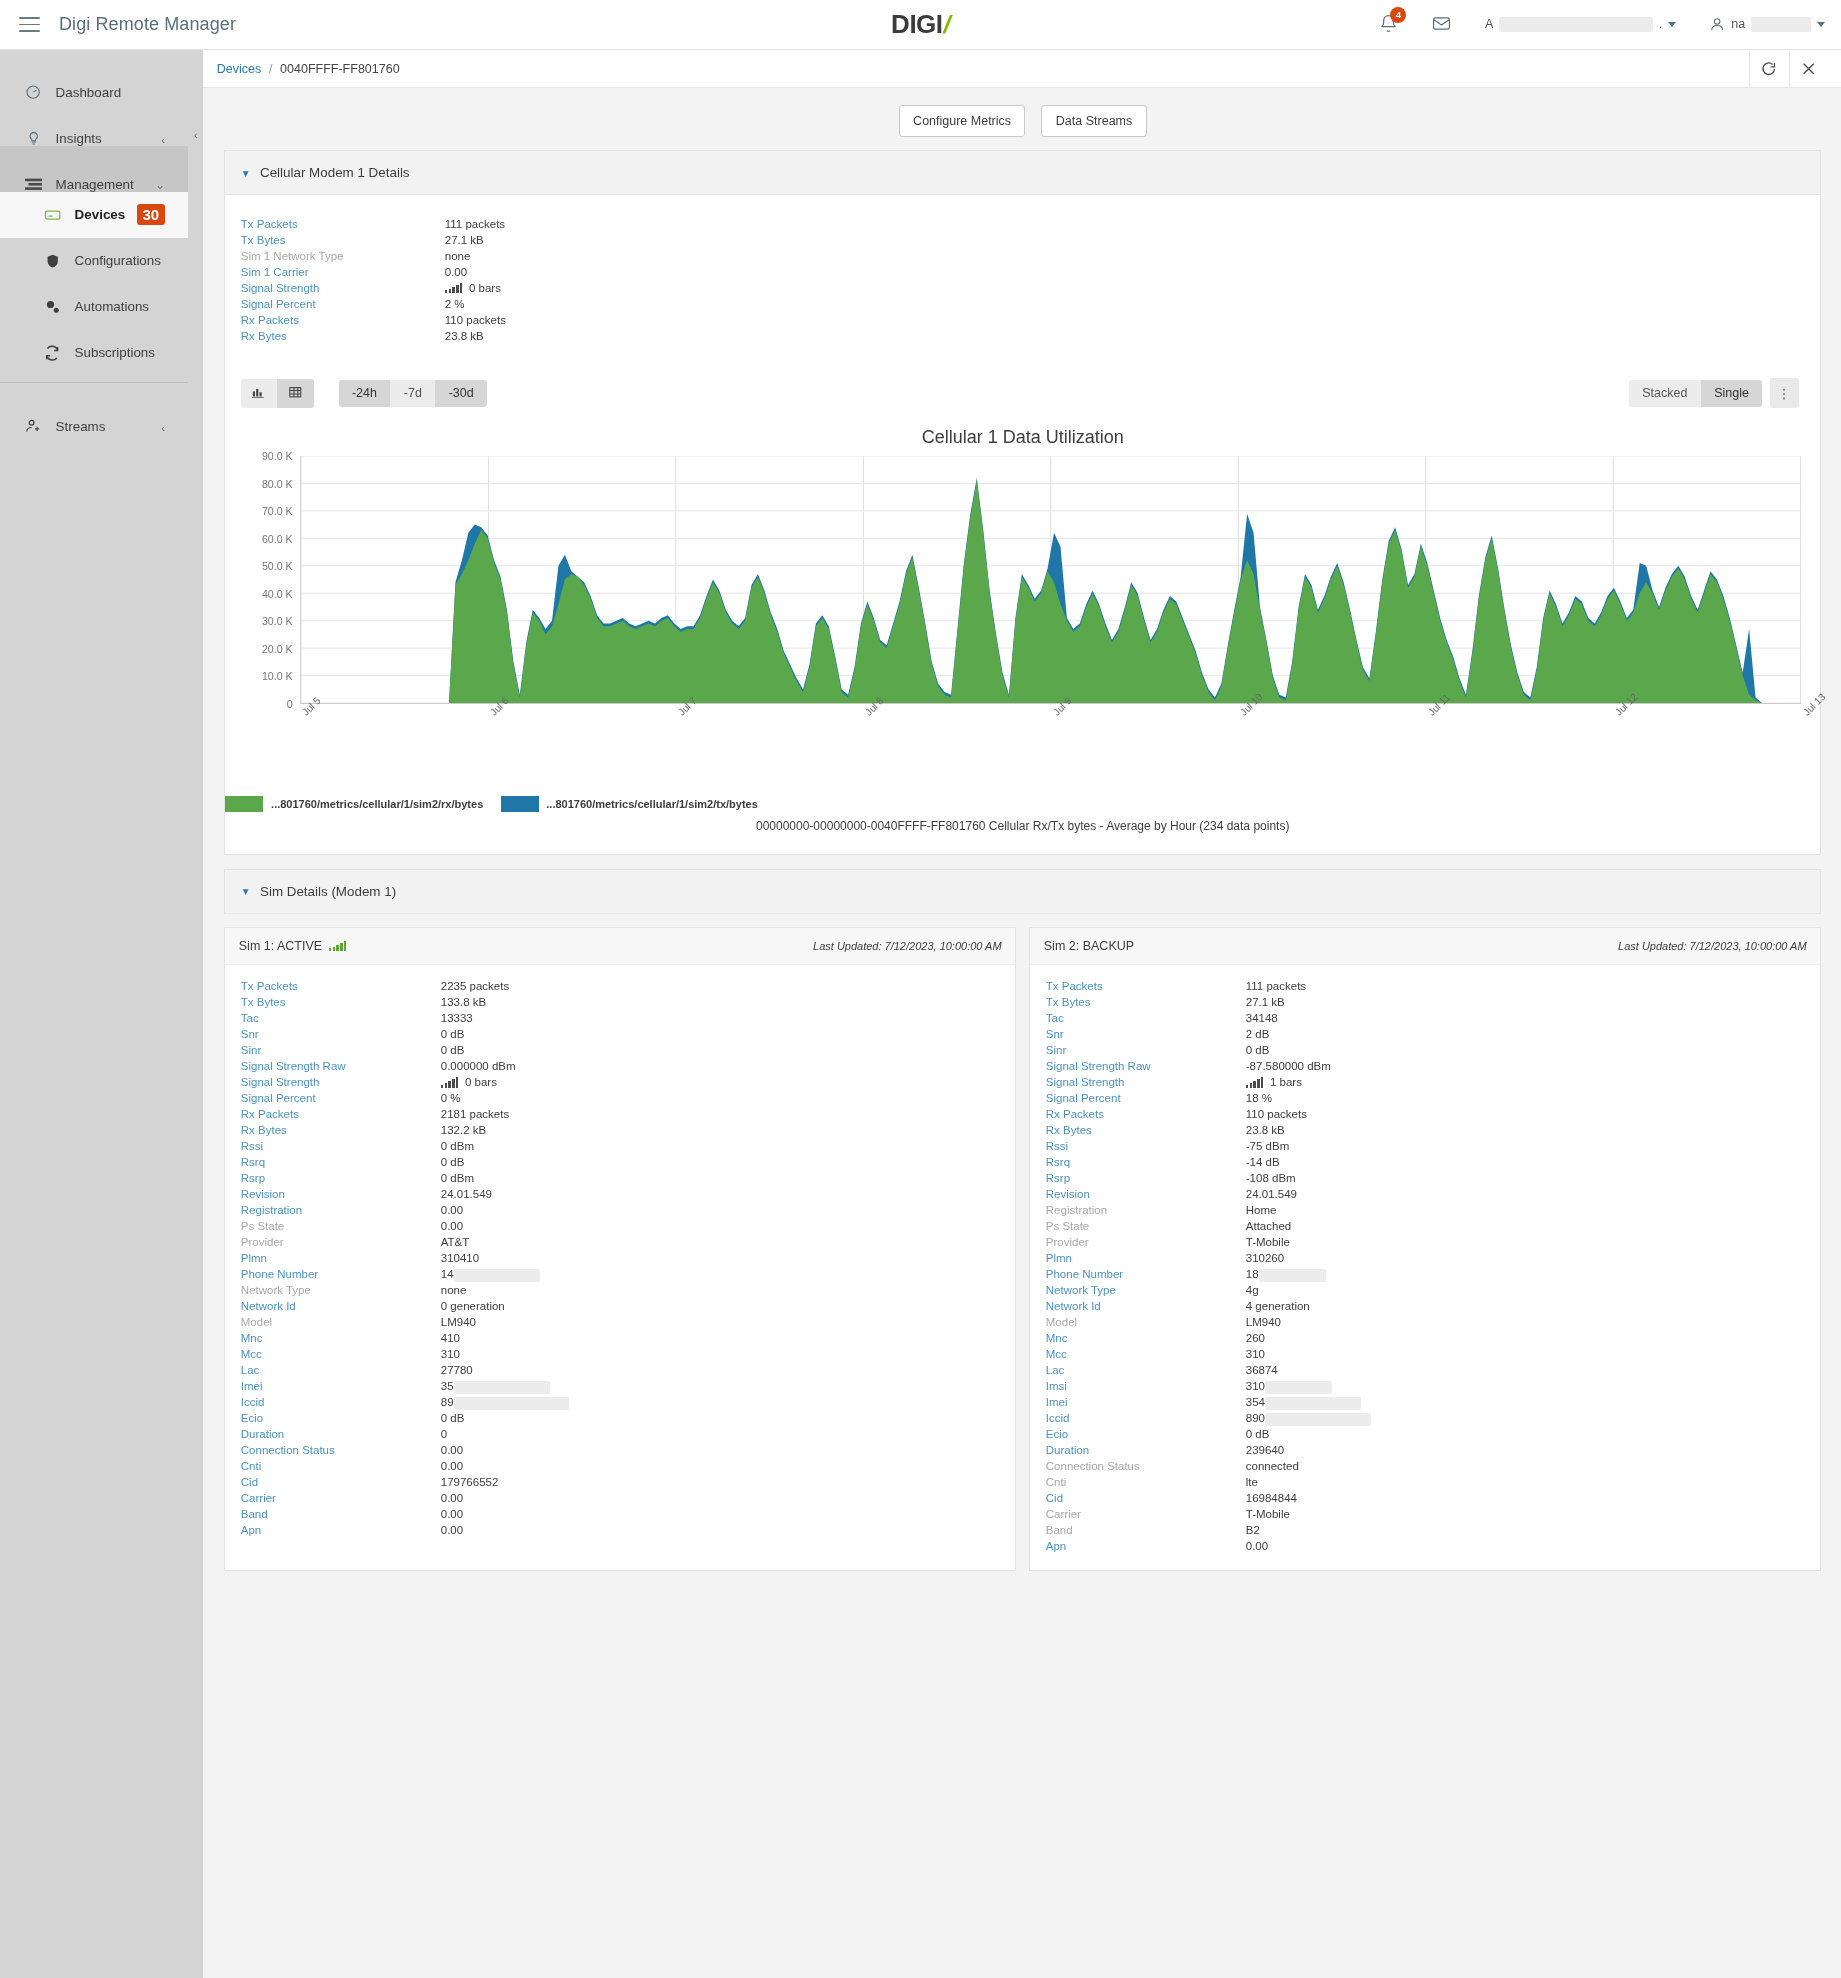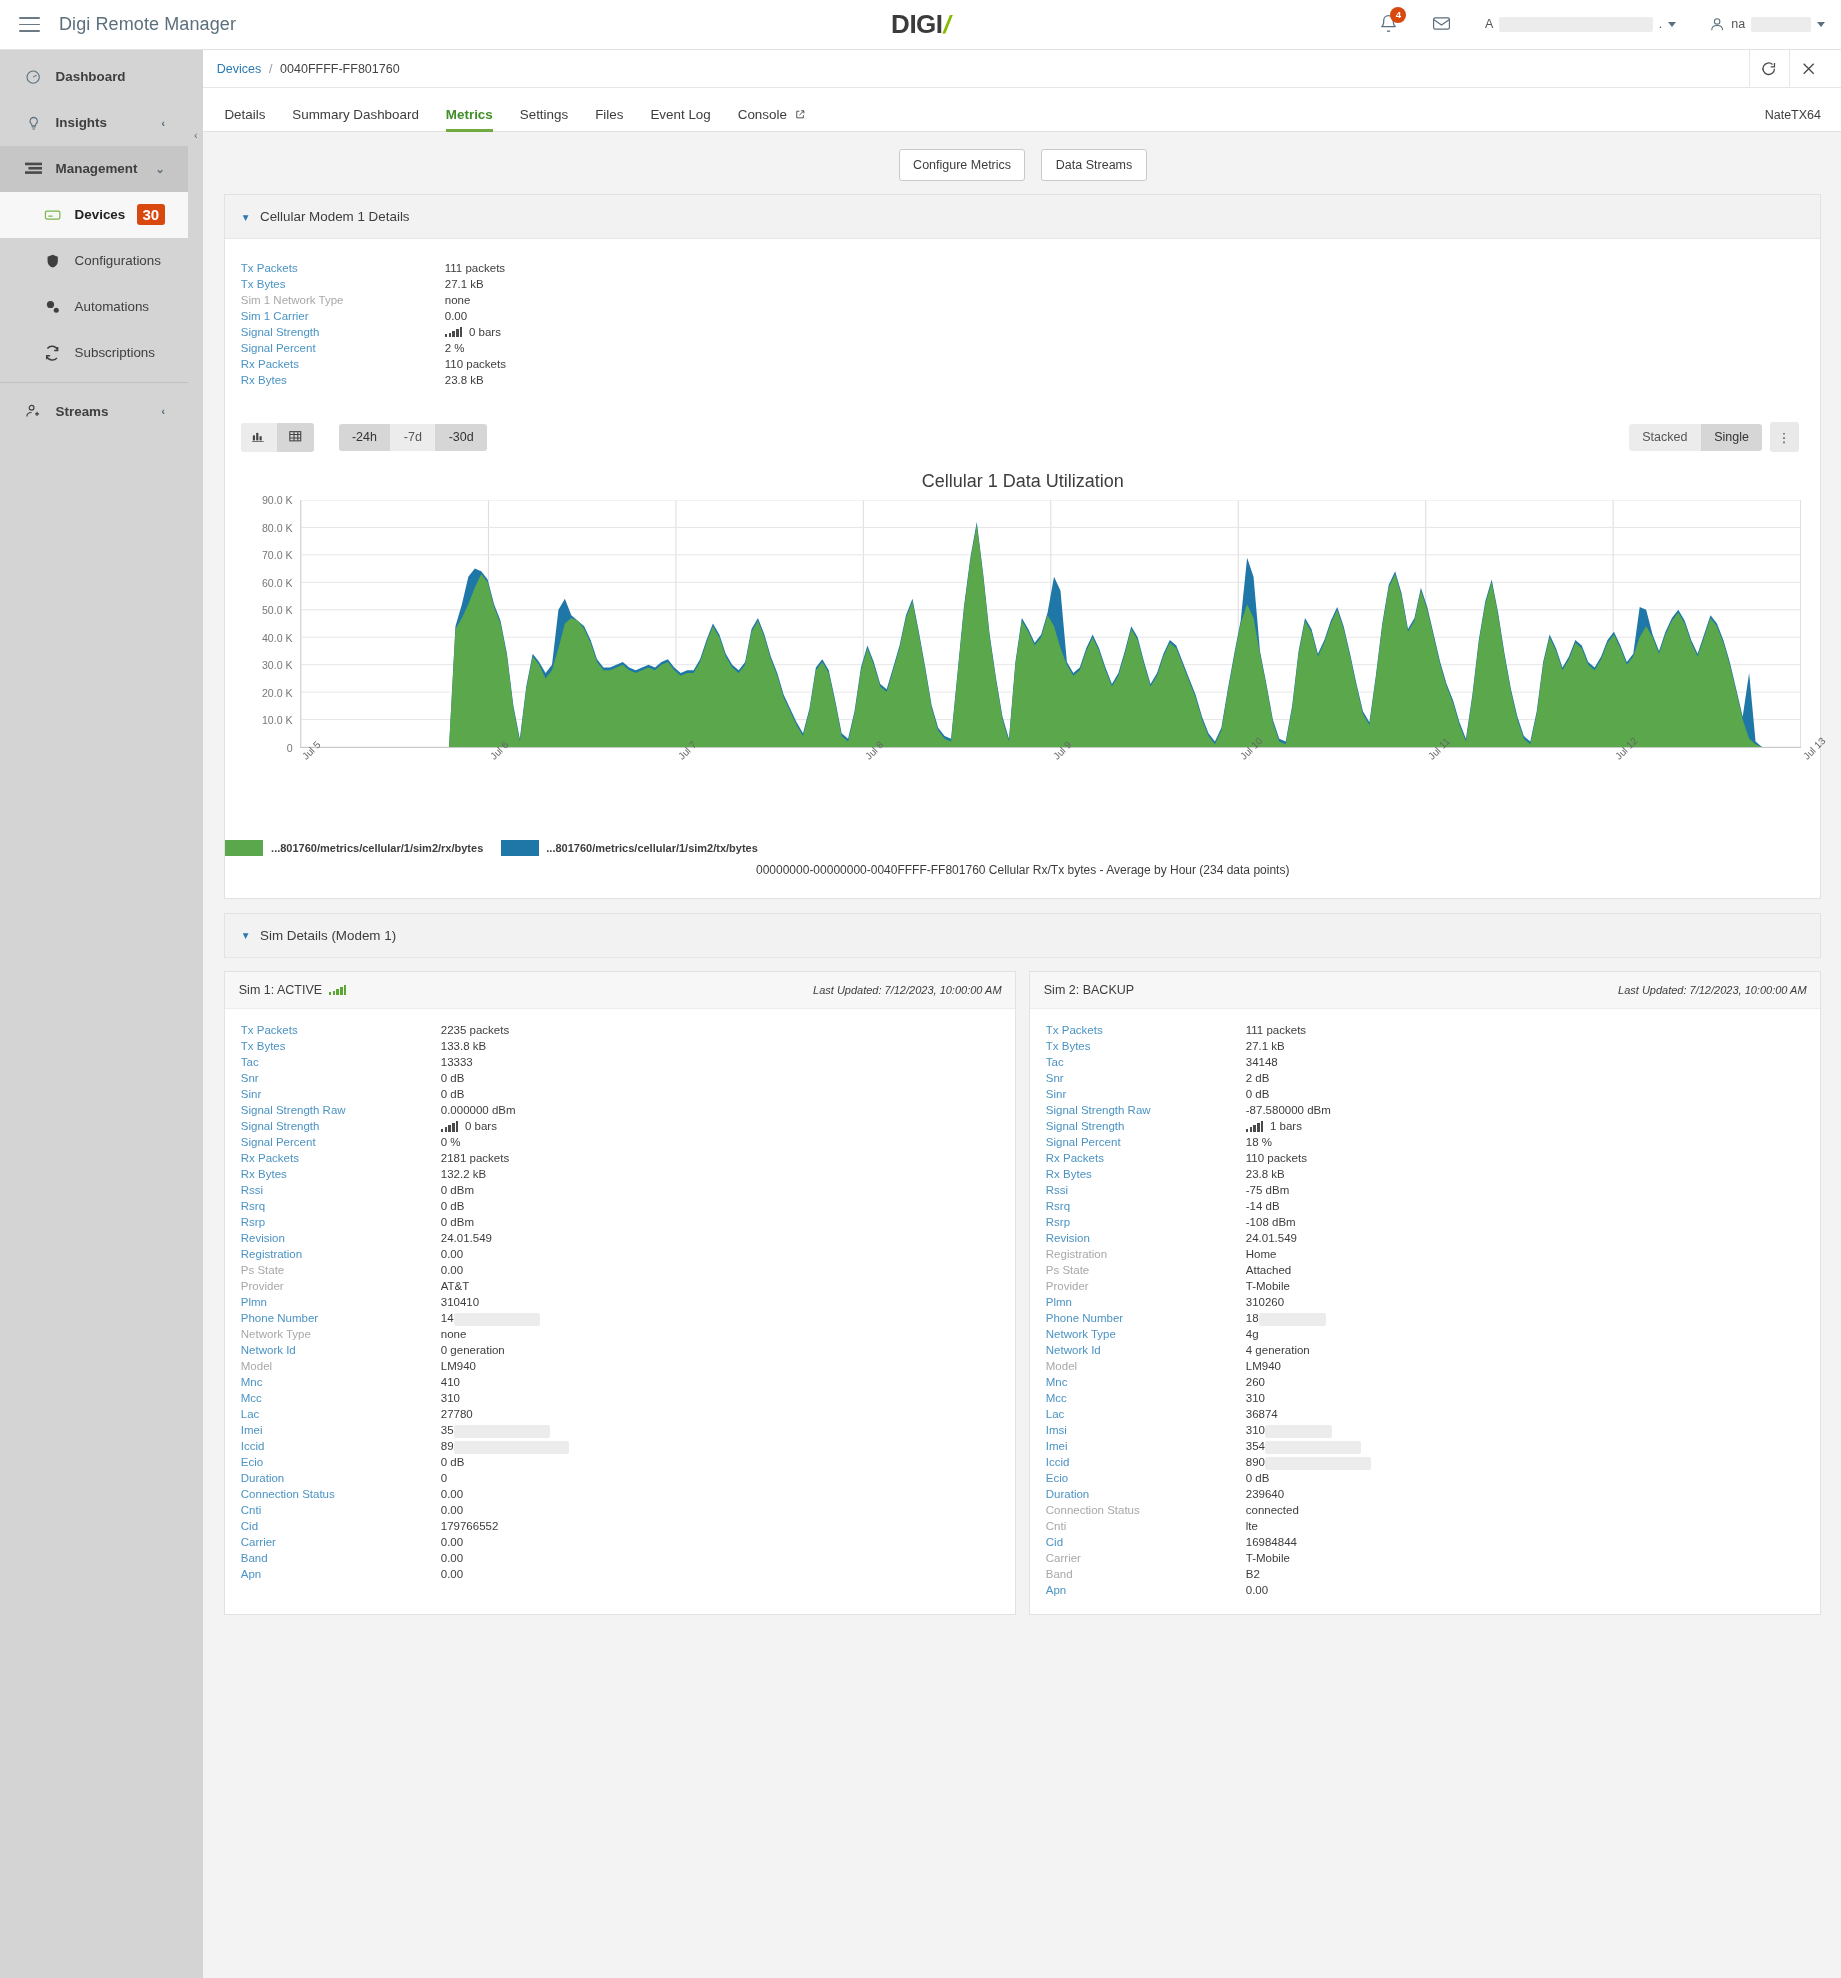--- a/index.html
+++ b/index.html
@@ -38,21 +38,21 @@
   .redact { display:inline-block; background:#ececec; border-radius:1.9px; vertical-align:middle;
     filter: blur(0.4px); }
   .acct { display:flex; align-items:center; gap:5.8px; color:#555; font-size:12.5px; }
   .caret-dn { width:0;height:0;border-left:4.8px solid transparent;border-right:4.8px solid transparent;border-top:5.8px solid #5c6f7c; }
 
   
   .shell { display:flex; height: calc(1978px - 50px); }
 
   
   .sidebar { width: 188px; background:#d4d4d4; flex:0 0 188px; padding-top: 3.8px; }
-  .nav-item { display:flex; align-items:center; height:46px; padding-left:21px; font-size:13.4px; color:#3f3f3f; cursor:pointer; position:relative;font-weight:bold;}
+  .nav-item { display:flex; align-items:flex-end; height:46px; padding-left:21px; font-size:13.4px; color:#3f3f3f; cursor:pointer; position:relative;}
   .nav-item .ico { width:25px; display:flex; align-items:center; justify-content:center; margin-right:9.6px; }
   .nav-item.active-group { background:#c6c6c6; }
   .nav-sub { display:flex; align-items:center; height:46px; padding-left:40px; font-size:13.4px; color:#3f3f3f; cursor:pointer; }
   .nav-sub .ico { width:25px; display:flex; align-items:center; justify-content:center; margin-right:9.6px; }
   .nav-sub.selected { background:#f7f7f7; font-weight:bold; color:#222; }
   .count-badge { background:#d9480f; color:#fff; font-size:15px; font-weight:bold; border-radius:2.9px;
      padding:1.9px 5.8px; margin-left:auto; margin-right:23px; }
   .chev-left { margin-left:auto; margin-right:23px; color:#5c6f7c; font-size:11.5px; }
   .nav-divider { height:1px; background:#c2c2c2; margin: 5.8px 0; }
 
@@ -280,37 +280,20 @@
             </svg>
         </span>
         <span class="crumb-btn">
           <svg width="13.4" height="13.4" viewBox="0 0 24 24" stroke="#4a4a4a" stroke-width="2.4">
               <path d="M3 3l18 18M21 3L3 21"></path>
             </svg>
         </span>
       </span>
     </div>
 
-    <div class="tabbar">
-      <div class="tab">Details</div>
-      <div class="tab">Summary Dashboard</div>
-      <div class="tab active">Metrics</div>
-      <div class="tab">Settings</div>
-      <div class="tab">Files</div>
-      <div class="tab">Event Log</div>
-      <div class="tab">
-        <span>Console</span>
-        <svg width="10.6" height="10.6" viewBox="0 0 24 24" fill="none" stroke="#3d3d3d" stroke-width="2" style="margin-left:4.8px">
-            <path d="M14 4h6v6"></path>
-            <path d="M20 4L10 14"></path>
-            <path d="M19 14v6H4V5h6"></path>
-          </svg>
-      </div>
-      <div class="devname">NateTX64</div>
-    </div>
 
     <div class="action-row">
       <button class="btn">Configure Metrics</button>
       <button class="btn">Data Streams</button>
     </div>
 
     <div class="panel">
       <div class="panel-head">
         <span class="caret-blue">▾</span>
         <span>Cellular Modem 1 Details</span>

